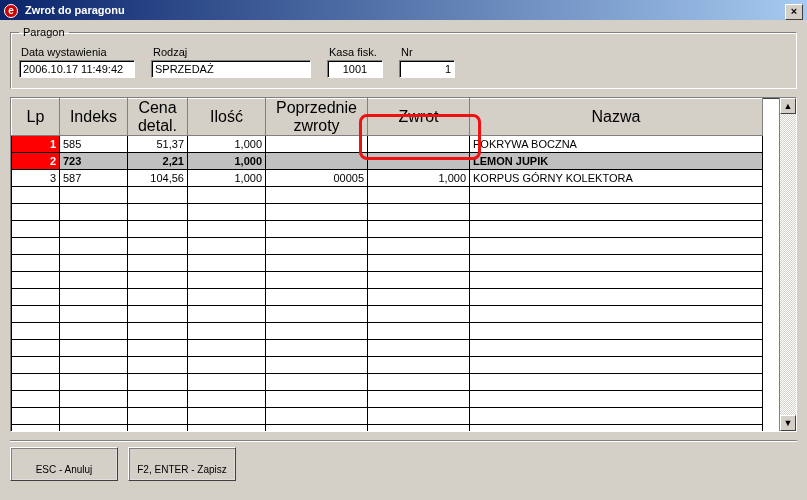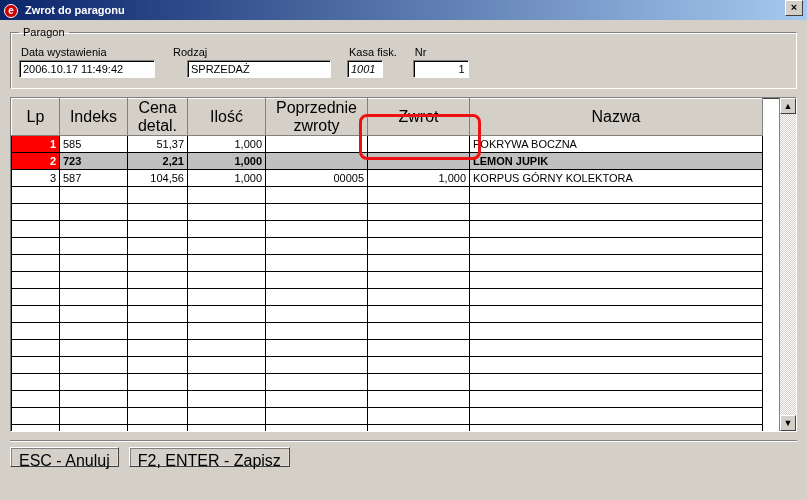--- a/index.html
+++ b/index.html
@@ -16,21 +16,21 @@
     background: linear-gradient(to bottom, #7a96df 0%, #0a246a 100%);
     background: #7a96df; 
     background: linear-gradient(to right, #0a246a, #a6caf0);
     color: #fff;
     height: 20px;
     line-height: 20px;
     padding: 0 4px;
     font-weight: bold;
     display: flex;
     justify-content: space-between;
-    align-items: flex-start;
+    align-items: flex-end;
   }
   .titlebar .icon {
     width: 14px; height: 14px;
     background: #c00;
     border-radius: 50%;
     display: inline-block;
     vertical-align: middle;
     margin-right: 4px;
     border: 1px solid #fff;
     box-sizing: border-box;
@@ -188,22 +188,22 @@
   }
   .btn {
     height: 20px;
     min-width: 108px;
     background: #d4d0c8;
     border: 1px solid #fff;
     border-right-color: #404040;
     border-bottom-color: #404040;
     box-shadow: 1px 1px 0 #808080 inset, -1px -1px 0 #dfdfdf inset;
     font-family: Tahoma, Arial, sans-serif;
-    font-size: 16px;
-    padding: 4px 8px;
+    font-size: 10px;
+    padding: 16px 8px;
   }
   .grid-area { position: relative; }
 </style>
 </head>
 <body>
 
 <div class="titlebar">
   <div>
     <span class="icon">e</span>
     <span>Zwrot do paragonu</span>
@@ -211,29 +211,29 @@
   <div class="close">×</div>
 </div>
 
 <div class="client">
 
   <fieldset class="paragon">
     <legend>Paragon</legend>
     <div class="fields">
       <div class="field">
         <label>Data wystawienia</label>
-        <input style="width: 136px;" value="2006.10.17 11:49:42">
+        <input style="width: 116px;" value="2006.10.17 11:49:42">
       </div>
       <div class="field">
         <label>Rodzaj</label>
-        <input style="width: 144px; margin-left: 16px;" value="SPRZEDAŻ">
+        <input style="width: 160px;" value="SPRZEDAŻ">
       </div>
       <div class="field">
         <label>Kasa fisk.</label>
-        <input style="width: 36px; text-align: left; font-style: italic;" value="1001">
+        <input style="width: 56px; text-align: center;" value="1001">
       </div>
       <div class="field">
         <label>Nr</label>
         <input style="width: 56px; text-align: right;" value="1">
       </div>
     </div>
   </fieldset>
 
   <div class="grid-area">
     <div class="grid-wrap">

